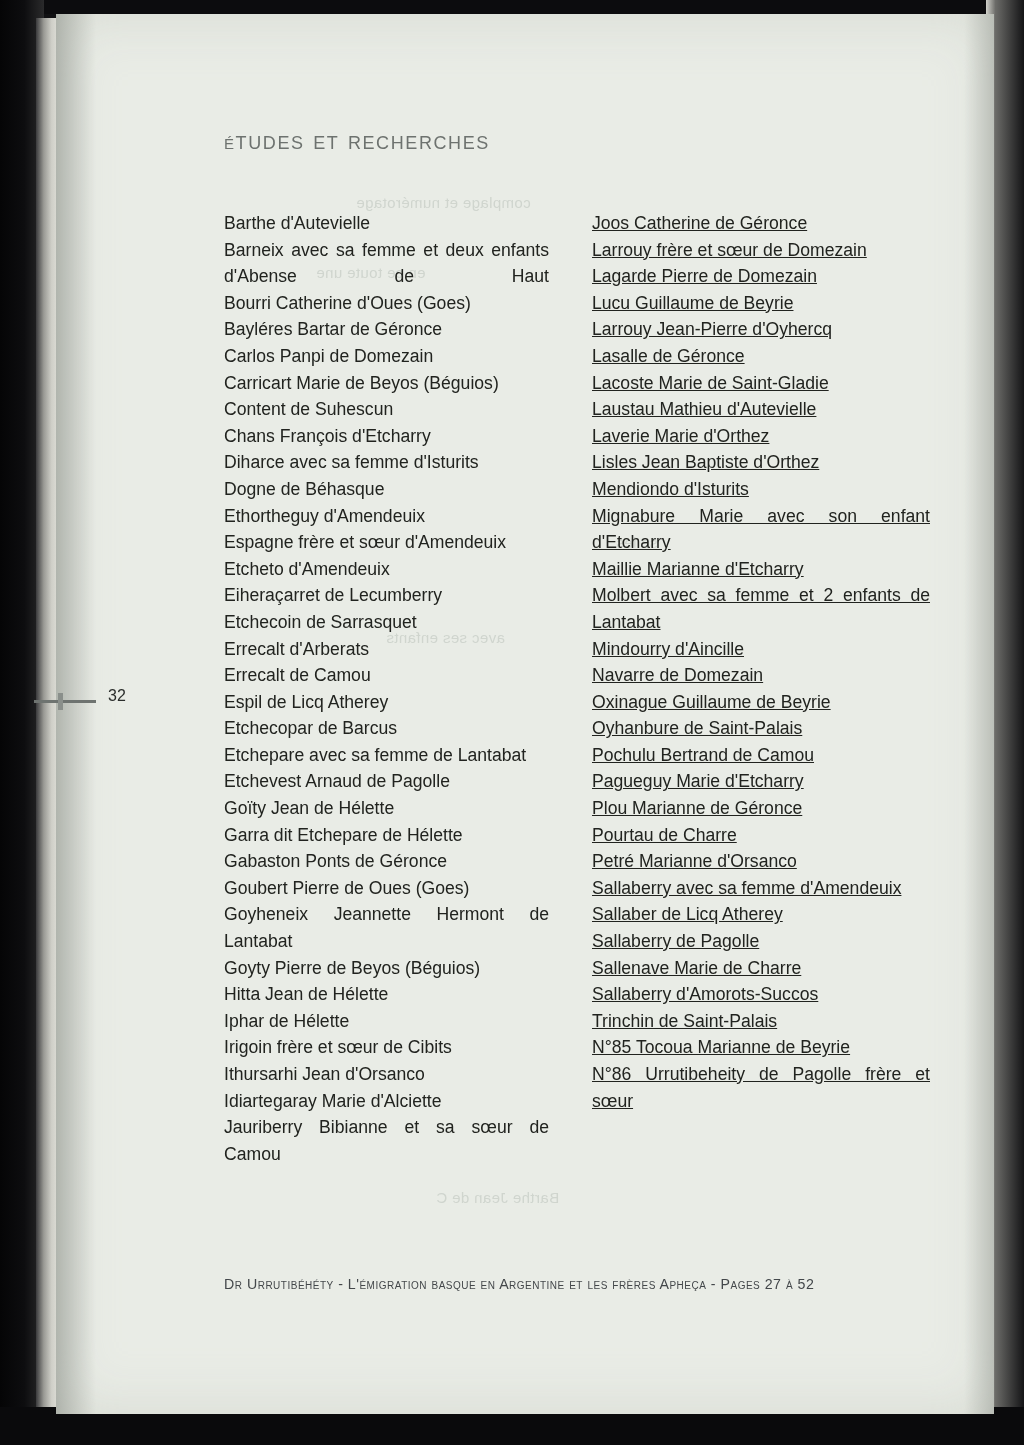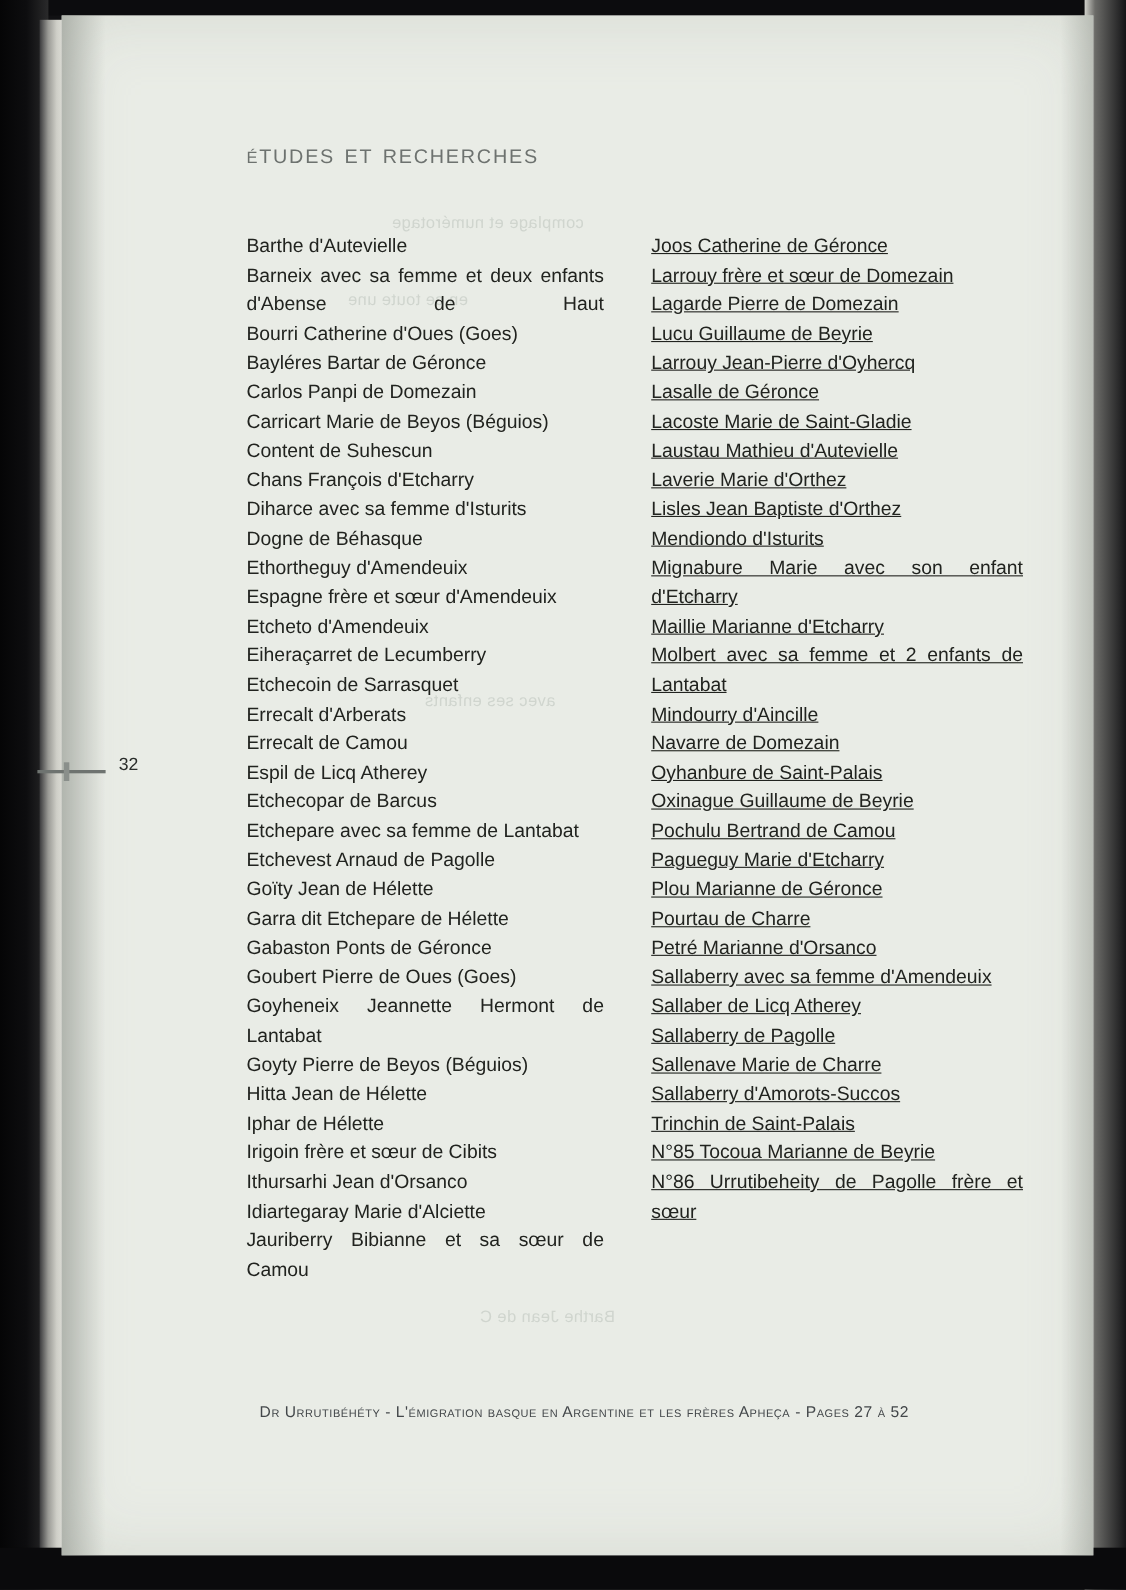--- a/index.html
+++ b/index.html
@@ -142,21 +142,21 @@
     text-align: justify;
   }
   .col-left { left: 0; width: 325px; }
   .col-right { left: 368px; width: 338px; text-decoration: underline; }
   .col .entry { margin: 0; }
   .col .entry.just { text-align: justify; text-align-last: justify; }
 
   
   .footer {
     position: absolute;
-    left: 180px;
+    left: 168px;
     top: 1262px;
     font-size: 14.2px;
     letter-spacing: 0.5px;
     color: #43474a;
     font-variant: small-caps;
   }
 </style>
 </head>
 <body>
 
@@ -227,22 +227,22 @@
         <p class="entry">Lacoste Marie de Saint-Gladie</p>
         <p class="entry">Laustau Mathieu d'Autevielle</p>
         <p class="entry">Laverie Marie d'Orthez</p>
         <p class="entry">Lisles Jean Baptiste d'Orthez</p>
         <p class="entry">Mendiondo d'Isturits</p>
         <p class="entry just">Mignabure Marie avec son enfant d'Etcharry</p>
         <p class="entry">Maillie Marianne d'Etcharry</p>
         <p class="entry just">Molbert avec sa femme et 2 enfants de Lantabat</p>
         <p class="entry">Mindourry d'Aincille</p>
         <p class="entry">Navarre de Domezain</p>
+        <p class="entry">Oxinague Guillaume de Beyrie</p>
         <p class="entry">Oyhanbure de Saint-Palais</p>
-        <p class="entry">Oxinague Guillaume de Beyrie</p>
         <p class="entry">Pochulu Bertrand de Camou</p>
         <p class="entry">Pagueguy Marie d'Etcharry</p>
         <p class="entry">Plou Marianne de Géronce</p>
         <p class="entry">Pourtau de Charre</p>
         <p class="entry">Petré Marianne d'Orsanco</p>
         <p class="entry">Sallaberry avec sa femme d'Amendeuix</p>
         <p class="entry">Sallaber de Licq Atherey</p>
         <p class="entry">Sallaberry de Pagolle</p>
         <p class="entry">Sallenave Marie de Charre</p>
         <p class="entry">Sallaberry d'Amorots-Succos</p>

